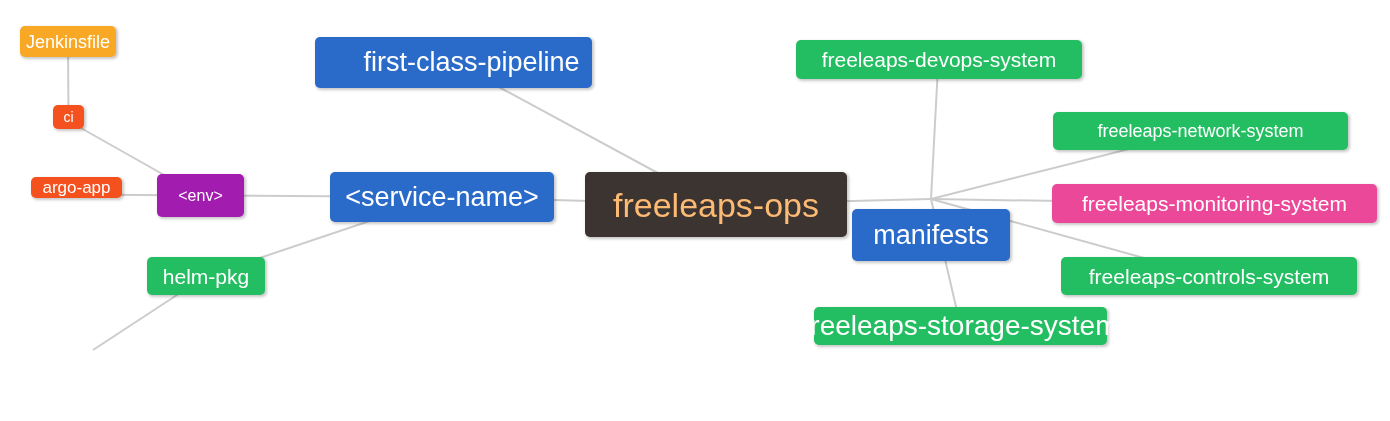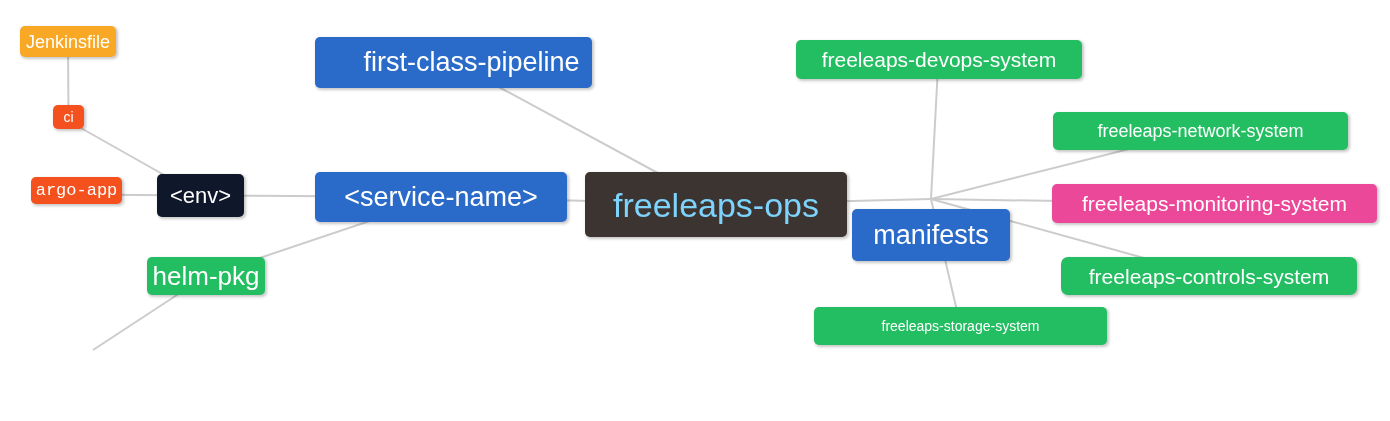--- a/index.html
+++ b/index.html
@@ -50,27 +50,27 @@
       <line x1="453.5" y1="62.5" x2="716" y2="204.5" stroke="#cccccc" stroke-width="2"></line>
       <line x1="441" y1="197" x2="716" y2="204.5" stroke="#cccccc" stroke-width="2"></line>
       <line x1="716" y1="204.5" x2="931" y2="199" stroke="#cccccc" stroke-width="2"></line>
       <line x1="931" y1="199" x2="939" y2="47.5" stroke="#cccccc" stroke-width="2"></line>
       <line x1="931" y1="199" x2="1200.5" y2="131" stroke="#cccccc" stroke-width="2"></line>
       <line x1="931" y1="199" x2="1214.5" y2="203.5" stroke="#cccccc" stroke-width="2"></line>
       <line x1="931" y1="199" x2="1209" y2="276" stroke="#cccccc" stroke-width="2"></line>
       <line x1="931" y1="199" x2="960.5" y2="326" stroke="#cccccc" stroke-width="2"></line>
     </svg>
 
-<div class="node" style="left: 585px; top: 172px; width: 262px; height: 65px; font-size: 34px; background: rgb(59, 52, 48); color: #7dd3fc;">freeleaps-ops</div>
+<div class="node" style="left: 585px; top: 172px; width: 262px; height: 65px; font-size: 34px; background: rgb(59, 52, 48); color: #fdba74;">freeleaps-ops</div>
     <div class="node" style="left: 315px; top: 37px; width: 277px; height: 51px; font-size: 27px; background: rgb(42, 106, 201); color: rgb(255, 255, 255); padding-left: 36px;">first-class-pipeline</div>
-    <div class="node" style="left: 315px; top: 172px; width: 252px; height: 50px; font-size: 27px; background: rgb(42, 106, 201); color: rgb(255, 255, 255);">&lt;service-name&gt;</div>
+    <div class="node" style="left: 330px; top: 172px; width: 224px; height: 50px; font-size: 27px; background: rgb(42, 106, 201); color: rgb(255, 255, 255);">&lt;service-name&gt;</div>
     <div class="node" style="left: 852px; top: 173px; width: 158px; height: 52px; font-size: 27px; background: rgb(42, 106, 201); color: rgb(255, 255, 255); margin-top: 36px;">manifests</div>
-    <div class="node" style="left: 157px; top: 174px; width: 87px; height: 43px; font-size: 22px; background: #0f172a; color: rgb(255, 255, 255);">&lt;env&gt;</div>
-    <div class="node" style="left: 147px; top: 257px; width: 118px; height: 38px; font-size: 26px; background: rgb(36, 190, 98); color: rgb(255, 255, 255);">helm-pkg</div>
+    <div class="node" style="left: 157px; top: 174px; width: 87px; height: 43px; font-size: 16px; background: #a21caf; color: rgb(255, 255, 255);">&lt;env&gt;</div>
+    <div class="node" style="left: 147px; top: 257px; width: 118px; height: 38px; font-size: 21px; background: rgb(36, 190, 98); color: rgb(255, 255, 255);">helm-pkg</div>
     <div class="node" style="left: 53px; top: 105px; width: 31px; height: 24px; font-size: 14px; background: rgb(244, 81, 30); color: rgb(255, 255, 255);">ci</div>
     <div class="node" style="left: 20px; top: 26px; width: 96px; height: 31px; font-size: 18px; background: rgb(249, 168, 37); color: rgb(255, 255, 255);">Jenkinsfile</div>
-    <div class="node" style="left: 31px; top: 177px; width: 91px; height: 27px; font-size: 17px; background: rgb(244, 81, 30); color: rgb(255, 255, 255); font-family: Liberation Mono, monospace;">argo-app</div>
+    <div class="node" style="left: 31px; top: 177px; width: 91px; height: 21px; font-size: 17px; background: rgb(244, 81, 30); color: rgb(255, 255, 255);">argo-app</div>
     <div class="node" style="left: 796px; top: 40px; width: 286px; height: 39px; font-size: 21px; background: rgb(36, 190, 98); color: rgb(255, 255, 255);">freeleaps-devops-system</div>
     <div class="node" style="left: 1053px; top: 112px; width: 295px; height: 38px; font-size: 18px; background: rgb(36, 190, 98); color: rgb(255, 255, 255);">freeleaps-network-system</div>
     <div class="node" style="left: 1052px; top: 184px; width: 325px; height: 39px; font-size: 21px; background: #ec4899; color: rgb(255, 255, 255);">freeleaps-monitoring-system</div>
-    <div class="node" style="left: 1061px; top: 257px; width: 296px; height: 38px; font-size: 21px; background: rgb(36, 190, 98); color: rgb(255, 255, 255); border-radius: 7px;">freeleaps-controls-system</div>
-    <div class="node" style="left: 814px; top: 307px; width: 293px; height: 38px; font-size: 14px; background: rgb(36, 190, 98); color: rgb(255, 255, 255);">freeleaps-storage-system</div>
+    <div class="node" style="left: 1061px; top: 257px; width: 296px; height: 38px; font-size: 21px; background: rgb(36, 190, 98); color: rgb(255, 255, 255);">freeleaps-controls-system</div>
+    <div class="node" style="left: 814px; top: 307px; width: 293px; height: 38px; font-size: 28px; background: rgb(36, 190, 98); color: rgb(255, 255, 255);">freeleaps-storage-system</div>
   </div>
 
 </body></html>

